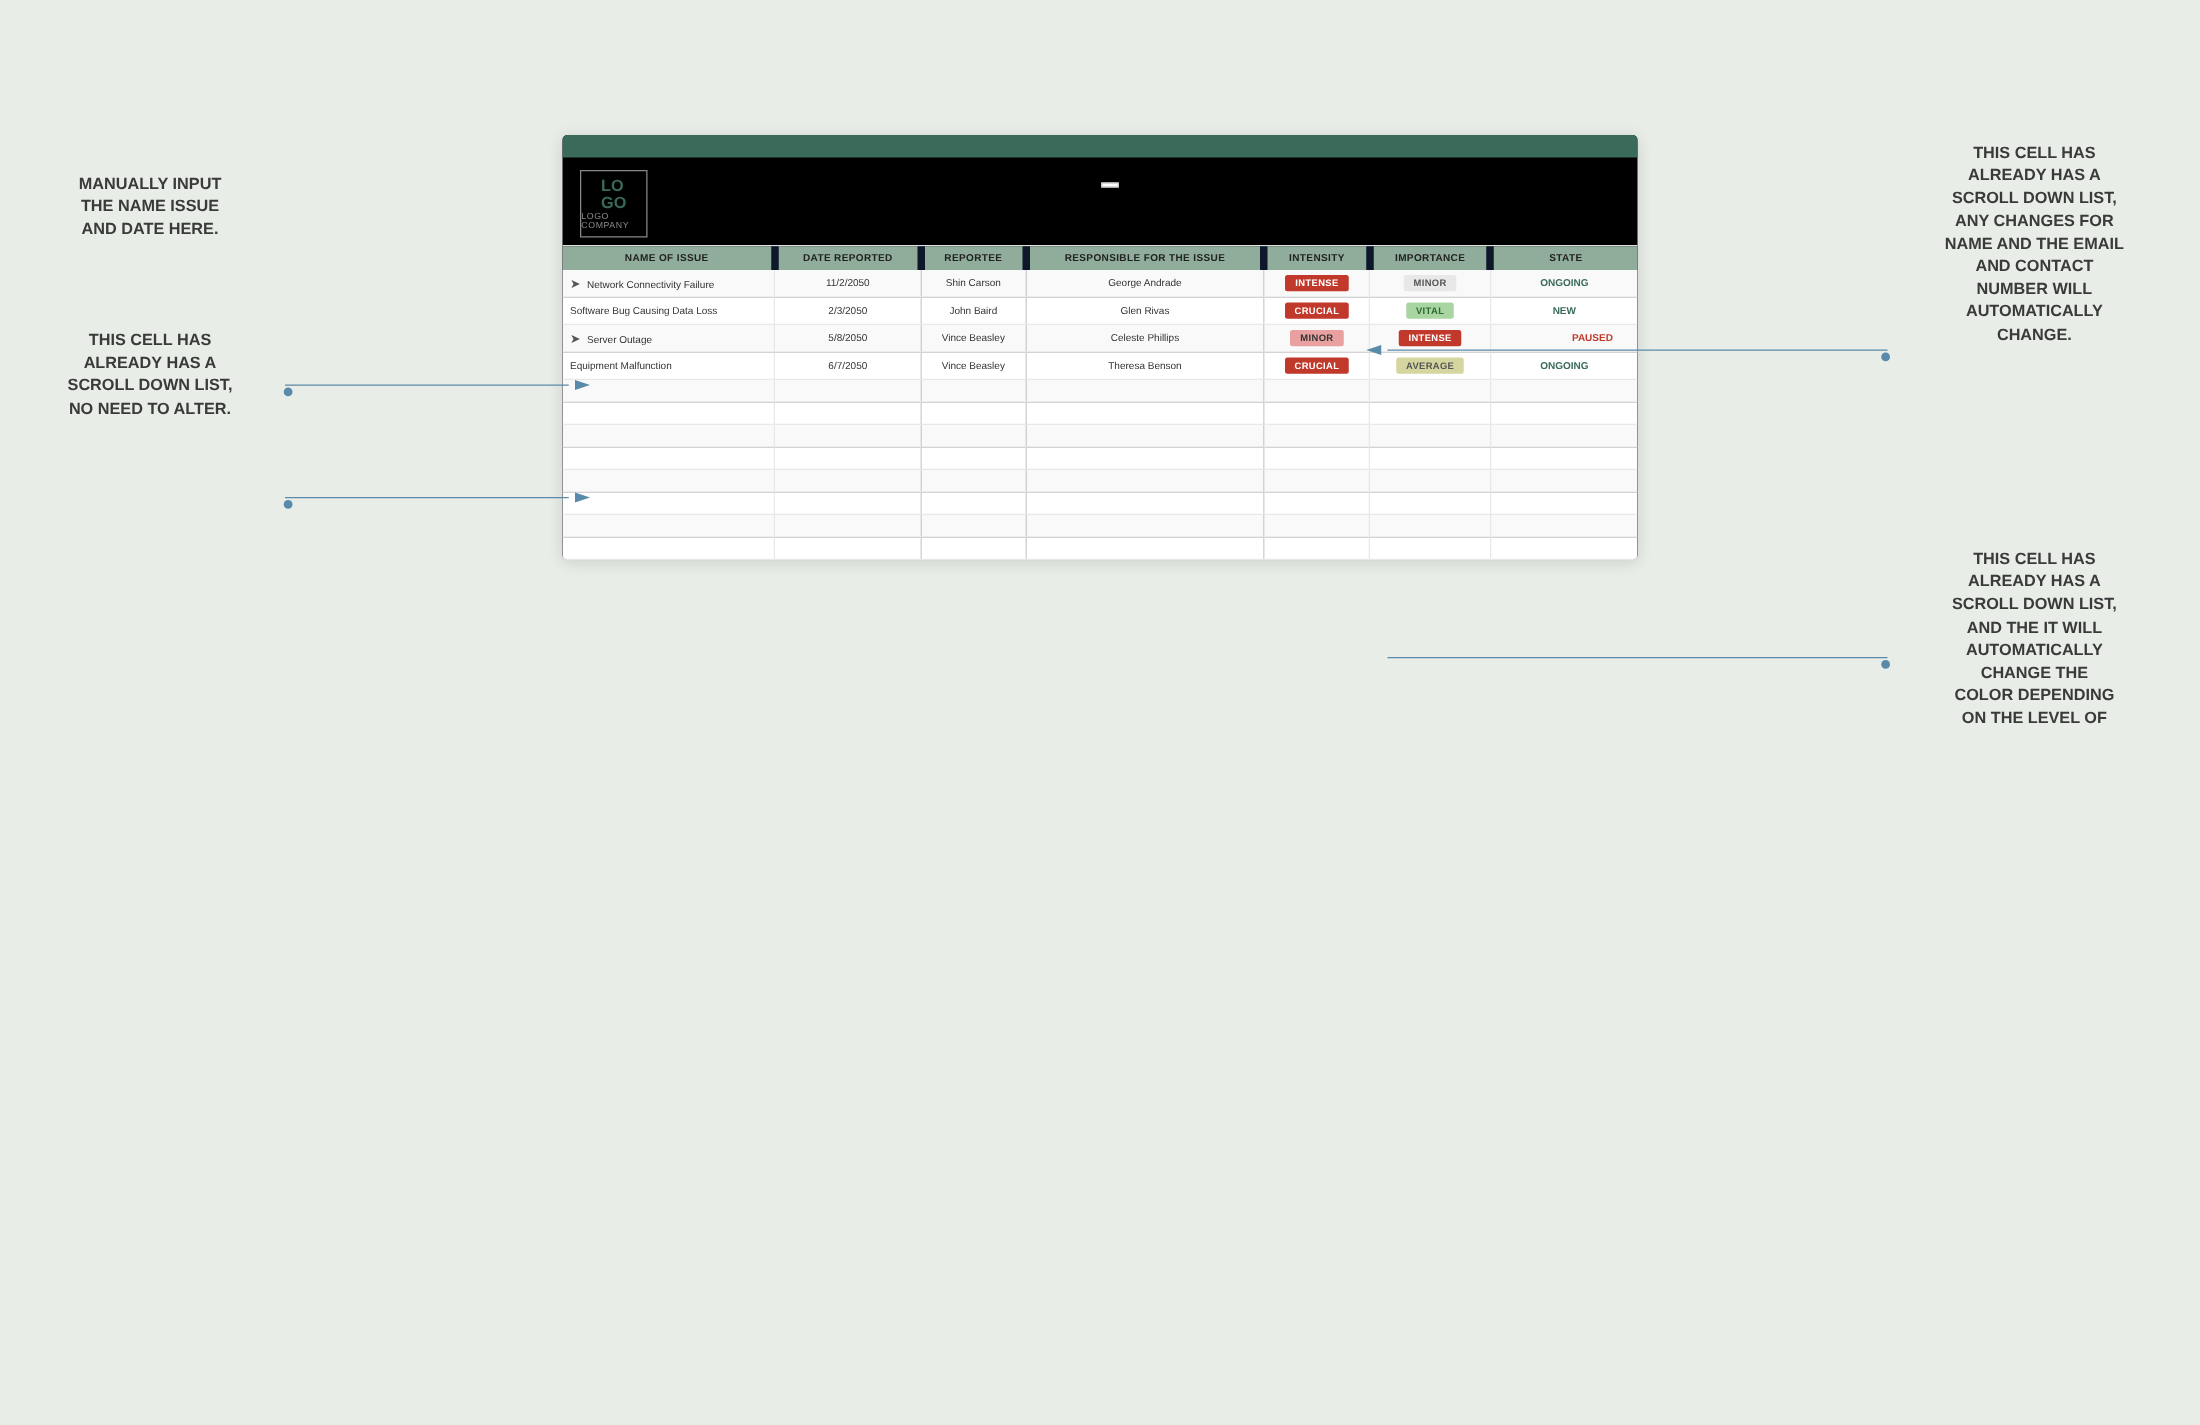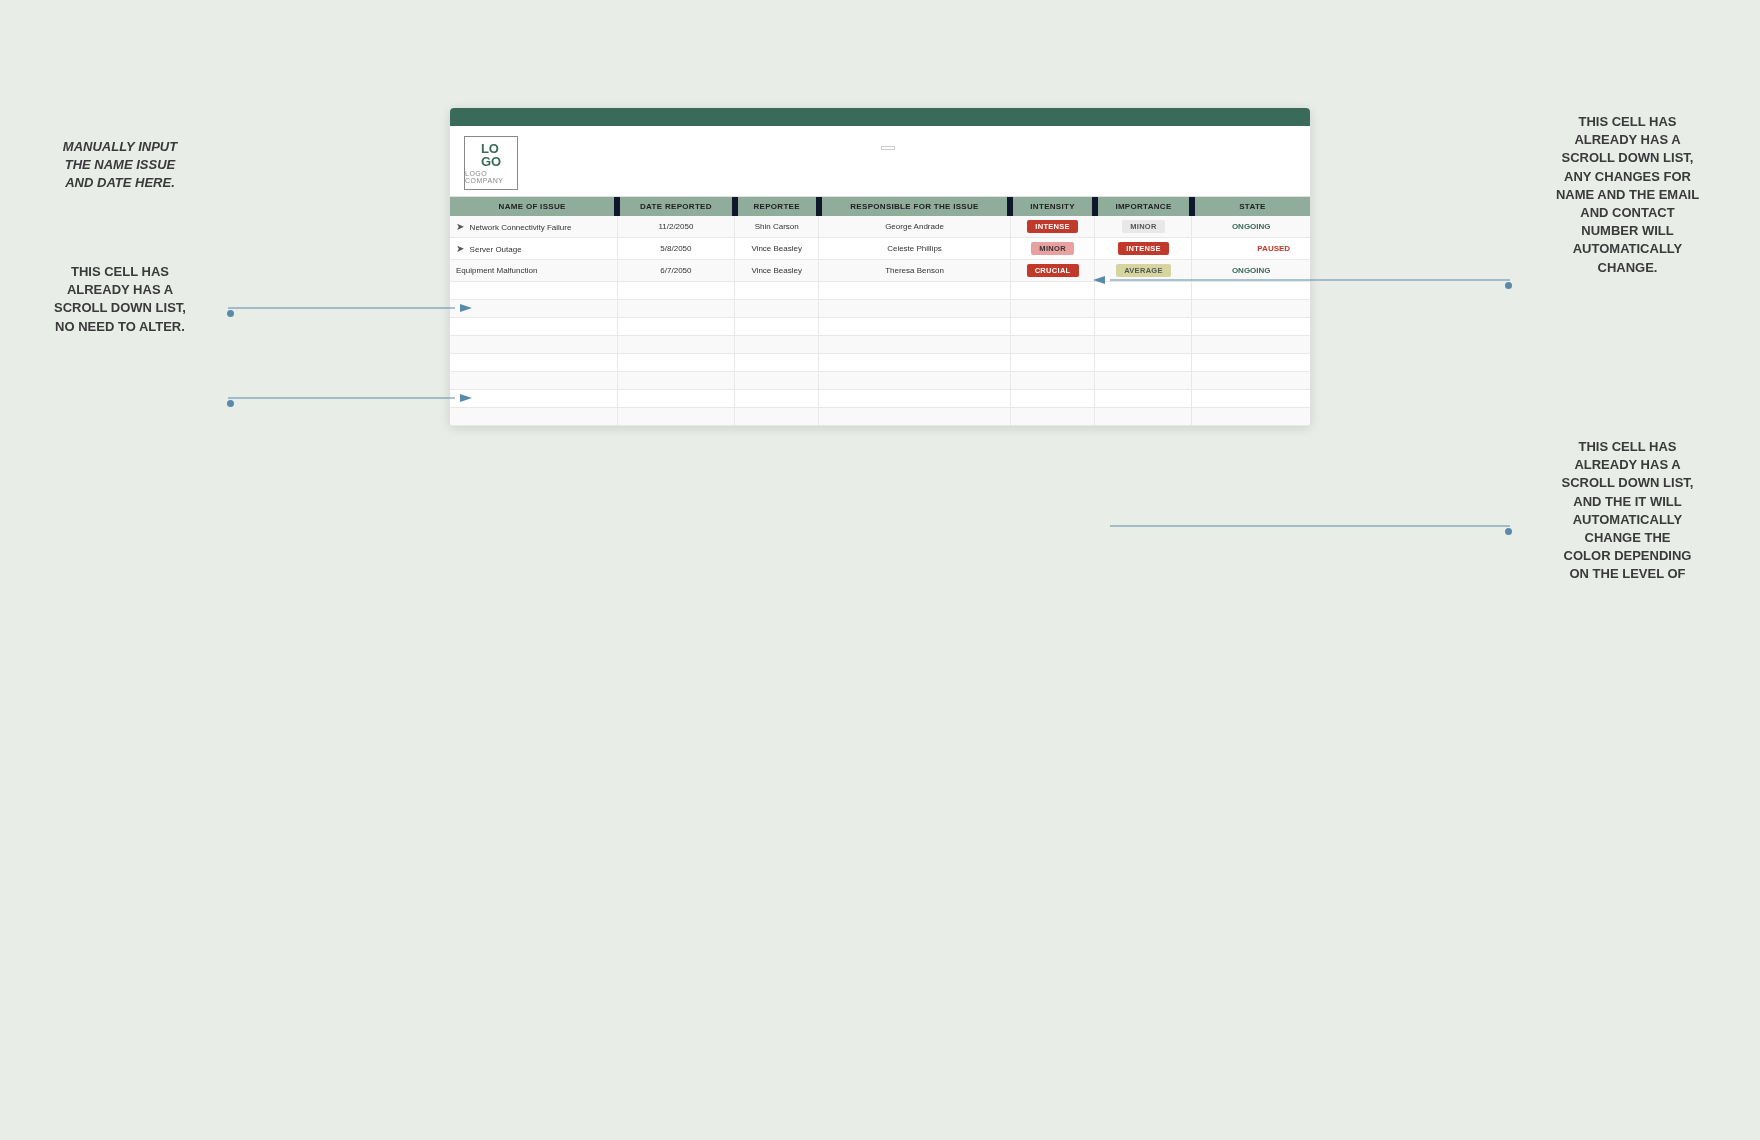--- a/index.html
+++ b/index.html
@@ -62,21 +62,21 @@
 
     .annotation-right-bottom {
       right: 28px;
       top: 310px;
       width: 230px;
     }
 
     
     .spreadsheet-card {
       width: 860px;
-      background: #ffffff;
+      background: #000000;
       border-radius: 4px;
       box-shadow: 0 2px 12px rgba(0,0,0,0.12);
       overflow: hidden;
       position: relative;
     }
 
     
     .header-bar {
       background: #3a6b5a;
       color: white;
@@ -268,21 +268,21 @@
       margin-right: 3px;
     }
   </style>
 </head>
 <body>
 
 <h1 class="page-title"></h1>
 
 <div class="main-container" style="position:relative; padding: 0 240px;">
 
-  <div class="annotation annotation-left-top" style="position:absolute; left:30px; top:30px; width:180px;font-style:italic;">
+  <div class="annotation annotation-left-top" style="position:absolute; left:30px; top:30px; width:180px;">
     MANUALLY INPUT<br>THE NAME ISSUE<br>AND DATE HERE.
   </div>
 
   <div class="annotation annotation-left-bottom" style="position:absolute; left:20px; top:155px; width:200px;">
     THIS CELL HAS<br>ALREADY HAS A<br>SCROLL DOWN LIST,<br>NO NEED TO ALTER.
   </div>
 
   <div class="annotation annotation-right-top" style="position:absolute; right:15px; top:5px; width:235px;">
     THIS CELL HAS<br>ALREADY HAS A<br>SCROLL DOWN LIST,<br>ANY CHANGES FOR<br>NAME AND THE EMAIL<br>AND CONTACT<br>NUMBER WILL<br>AUTOMATICALLY<br>CHANGE.
   </div>
@@ -349,20 +349,38 @@
       </td>
       <td>
         <span class="badge badge-minor-imp">MINOR</span>
       </td>
       <td>
         <span class="state-ongoing">ONGOING</span>
       </td>
     </tr>
           <tr>
       <td>
+        
+        Software Bug Causing Data Loss
+      </td>
+      <td>2/3/2050</td>
+      <td>John Baird</td>
+      <td>Glen Rivas</td>
+      <td>
+        <span class="badge badge-crucial">CRUCIAL</span>
+      </td>
+      <td>
+        <span class="badge badge-vital">VITAL</span>
+      </td>
+      <td>
+        <span class="state-new">NEW</span>
+      </td>
+    </tr>
+          <tr>
+      <td>
         <span class="arrow-indicator">➤</span>
         Server Outage
       </td>
       <td>5/8/2050</td>
       <td>Vince Beasley</td>
       <td>Celeste Phillips</td>
       <td>
         <span class="badge badge-minor">MINOR</span>
       </td>
       <td>

